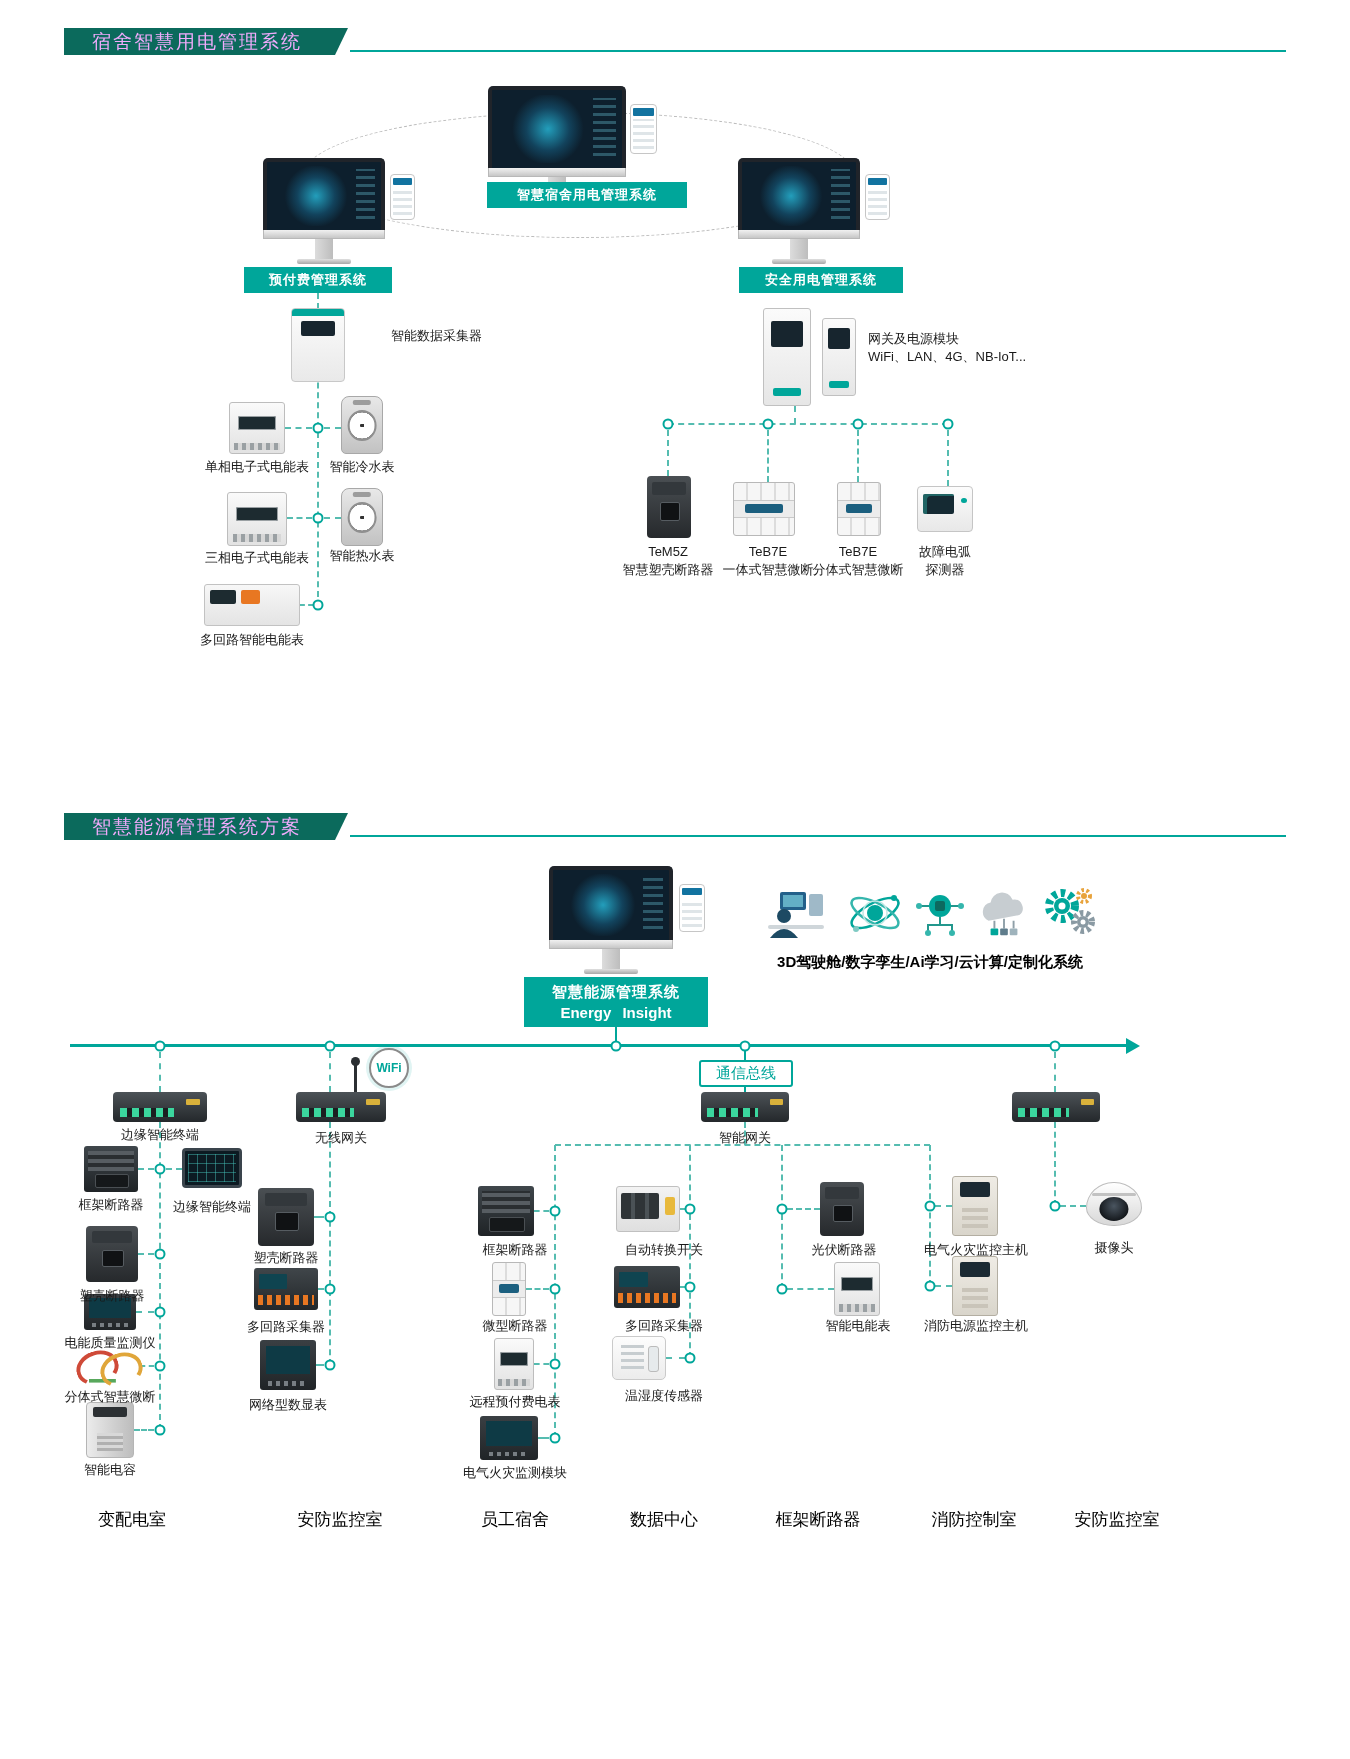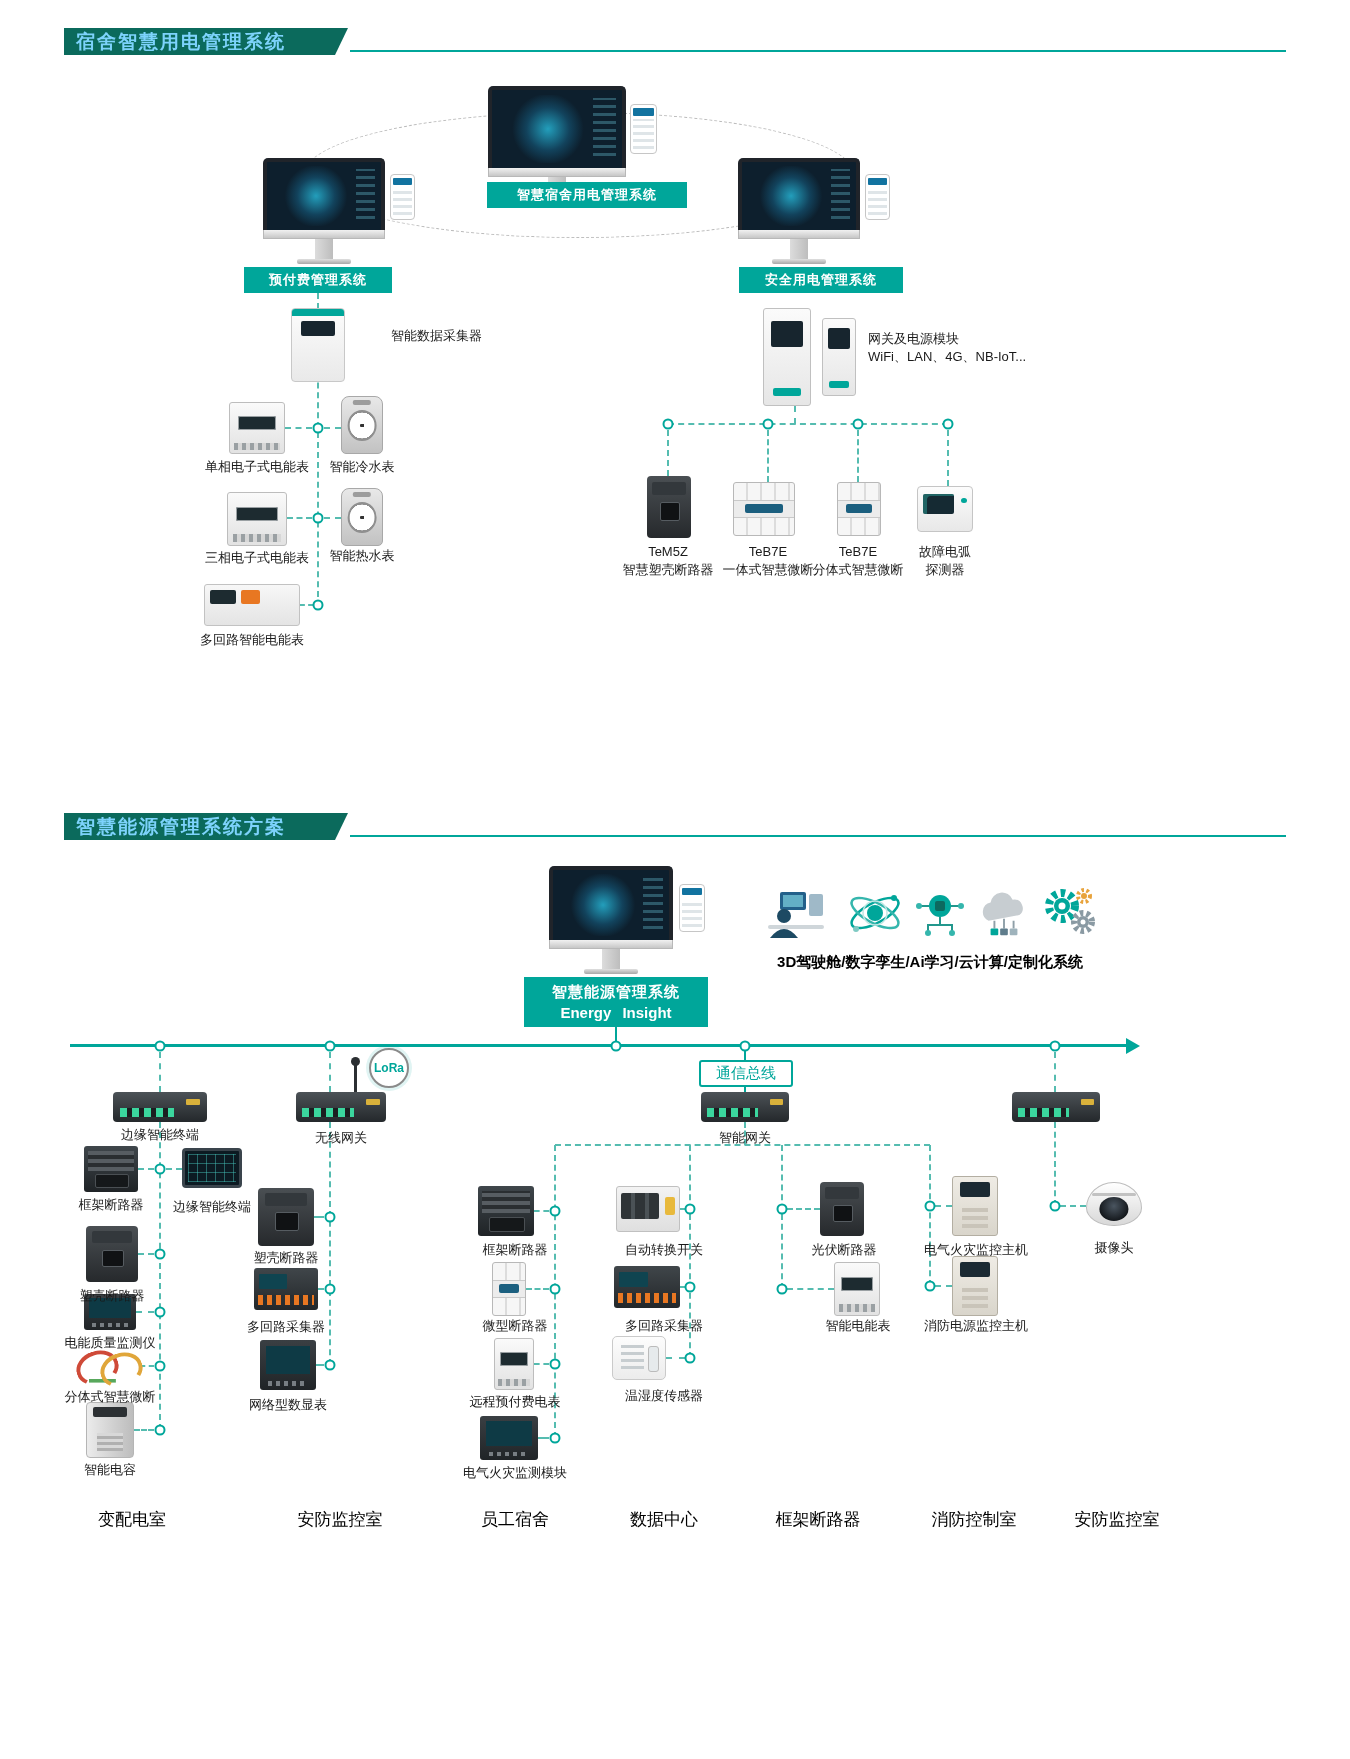--- a/index.html
+++ b/index.html
@@ -1,21 +1,21 @@
 <!DOCTYPE html>
 <html><head>
 <meta charset="utf-8">
 <style>
   *{margin:0;padding:0;box-sizing:border-box}
   body{background:#ffffff;font-family:"Liberation Sans","DejaVu Sans",sans-serif}
   .page{position:relative;width:1350px;height:1759px;background:#fff;overflow:hidden}
 
   
-  .sec-header{position:absolute;height:27px;line-height:27px;background:#0b6a5c;color:#7dd3fc;
-    font-size:19px;font-weight:bold;letter-spacing:2px;padding:0 18px 0 12px;
+  .sec-header{position:absolute;height:27px;line-height:27px;background:#0b6a5c;color:#f0abfc;
+    font-size:19px;font-weight:normal;letter-spacing:2px;padding:0 18px 0 28px;
     clip-path:polygon(0 0,100% 0,calc(100% - 13px) 100%,0 100%);z-index:5}
   .rule{position:absolute;height:2px;background:#00a69a;z-index:1}
 
   
   .tag{position:absolute;background:#00a69a;color:#fff;font-weight:bold;font-size:13px;
     display:flex;align-items:center;justify-content:center;z-index:6;letter-spacing:1px}
   .bus-tag{position:absolute;background:#fff;border:2px solid #00a69a;color:#00a69a;font-weight:normal;
     font-size:15px;display:flex;align-items:center;justify-content:center;border-radius:3px;z-index:7}
   .energy-tag{position:absolute;background:#00a69a;color:#fff;text-align:center;z-index:6;
     display:flex;flex-direction:column;justify-content:center}
@@ -370,21 +370,21 @@
   <div class="hdash" style="left:140px;top:1365px;width:14px"></div>
   <div class="node" style="left:160px;top:1366px"></div>
   <div class="dev-label" style="left:62px;top:1388px;width:96px">分体式智慧微断</div>
 
   <div class="d dev d-cap" style="left:86px;top:1402px;width:48px;height:56px"></div>
   <div class="hdash" style="left:134px;top:1429px;width:20px"></div>
   <div class="node" style="left:160px;top:1430px"></div>
   <div class="dev-label" style="left:74px;top:1461px;width:72px">智能电容</div>
 
   <div class="antenna" style="left:354px;top:1064px;height:28px"></div>
-  <div class="lora" style="left:369px;top:1048px;width:40px;height:40px">LoRa</div>
+  <div class="lora" style="left:369px;top:1048px;width:40px;height:40px">WiFi</div>
   <div class="dev d-switch" style="left:296px;top:1092px;width:90px;height:30px"></div>
   <div class="dev-label" style="left:296px;top:1129px;width:90px">无线网关</div>
   <div class="vdash" style="left:329px;top:1122px;height:243px"></div>
 
   <div class="dev d-mccb" style="left:258px;top:1188px;width:56px;height:58px"></div>
   <div class="hdash" style="left:314px;top:1216px;width:10px"></div>
   <div class="node" style="left:330px;top:1217px"></div>
   <div class="dev-label" style="left:246px;top:1249px;width:80px">塑壳断路器</div>
 
   <div class="dev d-daq" style="left:254px;top:1268px;width:64px;height:42px"></div>

